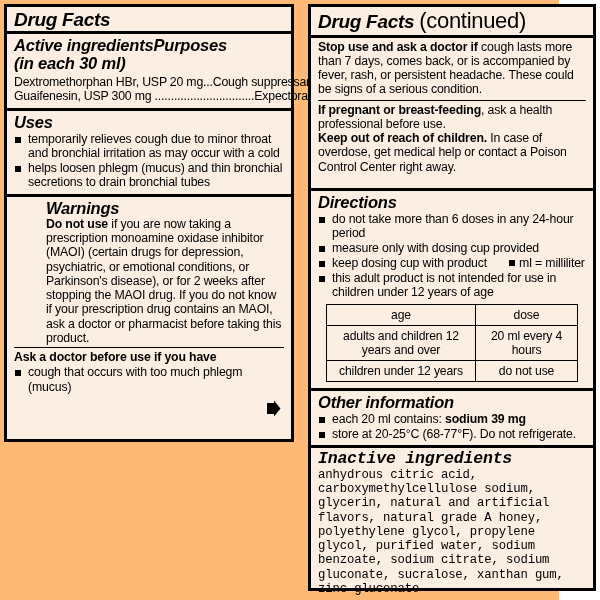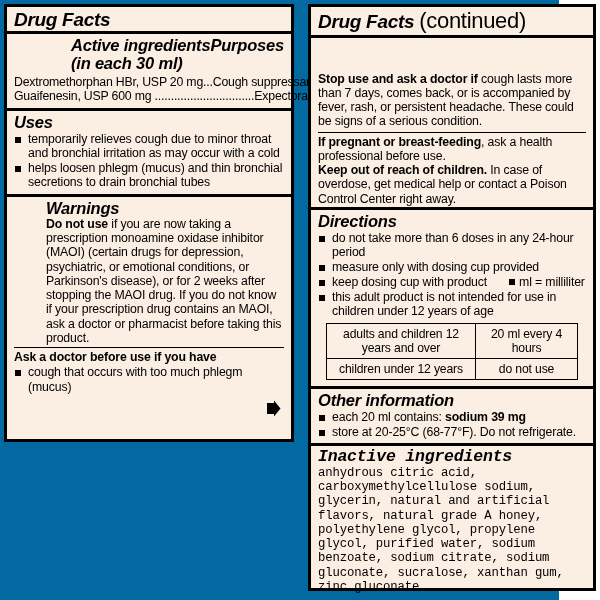--- a/index.html
+++ b/index.html
@@ -9,21 +9,21 @@
     height: 600px;
     background: #ffffff;
     font-family: "Liberation Sans", sans-serif;
     color: #000000;
     overflow: hidden;
   }
   #page {
     position: relative;
     width: 559px;
     height: 600px;
-    background: #0369a1;
+    background: #fdba74;
   }
   .panel {
     position: absolute;
     background: #fbeee3;
     border: 3px solid #000000;
     box-sizing: border-box;
   }
   #left-panel  { left: 4px;   top: 4px; width: 290px; height: 438px; }
   #right-panel { left: 308px; top: 4px; width: 288px; height: 587px; }
 
@@ -56,21 +56,21 @@
   }
   .head {
     font-style: italic;
     font-weight: bold;
     font-size: 16.5px;
     line-height: 1.1;
     letter-spacing: -0.2px;
   }
   .head-row {
     display: flex;
-    justify-content: flex-end;
+    justify-content: flex-start;
     align-items: flex-start;
   }
   .body {
     font-size: 12.3px;
     line-height: 1.16;
     letter-spacing: -0.15px;
   }
   .body b { font-weight: bold; }
 
   ul.bullets {
@@ -163,21 +163,21 @@
     <div class="block">
       <div class="head-row">
         <div class="head">
           <span>Active ingredients</span><br>
           <span>(in each 30 ml)</span>
         </div>
         <div class="head">Purposes</div>
       </div>
       <div style="margin-top:2px;">
         <div class="leader-row"><span>Dextromethorphan HBr, USP 20 mg</span><span>...</span><span>Cough suppressant</span></div>
-        <div class="leader-row"><span>Guaifenesin, USP 600 mg </span><span>...............................</span><span>Expectorant</span></div>
+        <div class="leader-row"><span>Guaifenesin, USP 300 mg </span><span>...............................</span><span>Expectorant</span></div>
       </div>
     </div>
 
     <div class="rule-thick"></div>
 
     <div class="block">
       <div class="head">Uses</div>
       <ul class="bullets">
         <li>temporarily relieves cough due to minor throat and bronchial irritation as may occur with a cold</li>
         <li>helps loosen phlegm (mucus) and thin bronchial secretions to drain bronchial tubes</li>
@@ -213,29 +213,29 @@
 
     <div class="block" style="padding-bottom:1px;">
       <div class="title">
         <span>Drug Facts</span>
         <span class="cont">(continued)</span>
       </div>
     </div>
 
     <div class="rule-thick"></div>
 
-    <div class="block" style="padding-bottom:2px;margin-top:32px;">
+    <div class="block" style="padding-bottom:2px;">
       <div class="body">
         <b>Stop use and ask a doctor if</b><span> cough lasts more than 7 days, comes back, or is accompanied by fever, rash, or persistent headache. These could be signs of a serious condition.</span>
       </div>
     </div>
 
     <div class="rule-hair"></div>
 
-    <div class="block" style="padding-top:0;padding-bottom:1px;">
+    <div class="block" style="padding-top:0;padding-bottom:14px;">
       <div class="body">
         <b>If pregnant or breast-feeding</b><span>, ask a health professional before use.</span>
       </div>
       <div class="body">
         <b>Keep out of reach of children.</b><span> In case of overdose, get medical help or contact a Poison Control Center right away.</span>
       </div>
     </div>
 
     <div class="rule-thick"></div>
 
@@ -243,20 +243,24 @@
       <div class="head">Directions</div>
       <ul class="bullets">
         <li>do not take more than 6 doses in any 24-hour period</li>
         <li>measure only with dosing cup provided</li>
         <li><span>keep dosing cup with product</span><span class="inline-bullet"></span><span>ml = milliliter</span></li>
         <li>this adult product is not intended for use in children under 12 years of age</li>
       </ul>
 
       <table class="dose">
         <tbody>
+            <tr>
+          <td class="cell-age">age</td>
+          <td>dose</td>
+        </tr>
         <tr>
           <td class="cell-age">adults and children 12 years and over</td>
           <td>20 ml every 4 hours</td>
         </tr>
         <tr>
           <td class="cell-age">children under 12 years</td>
           <td>do not use</td>
         </tr>
       </tbody>
         </table>

